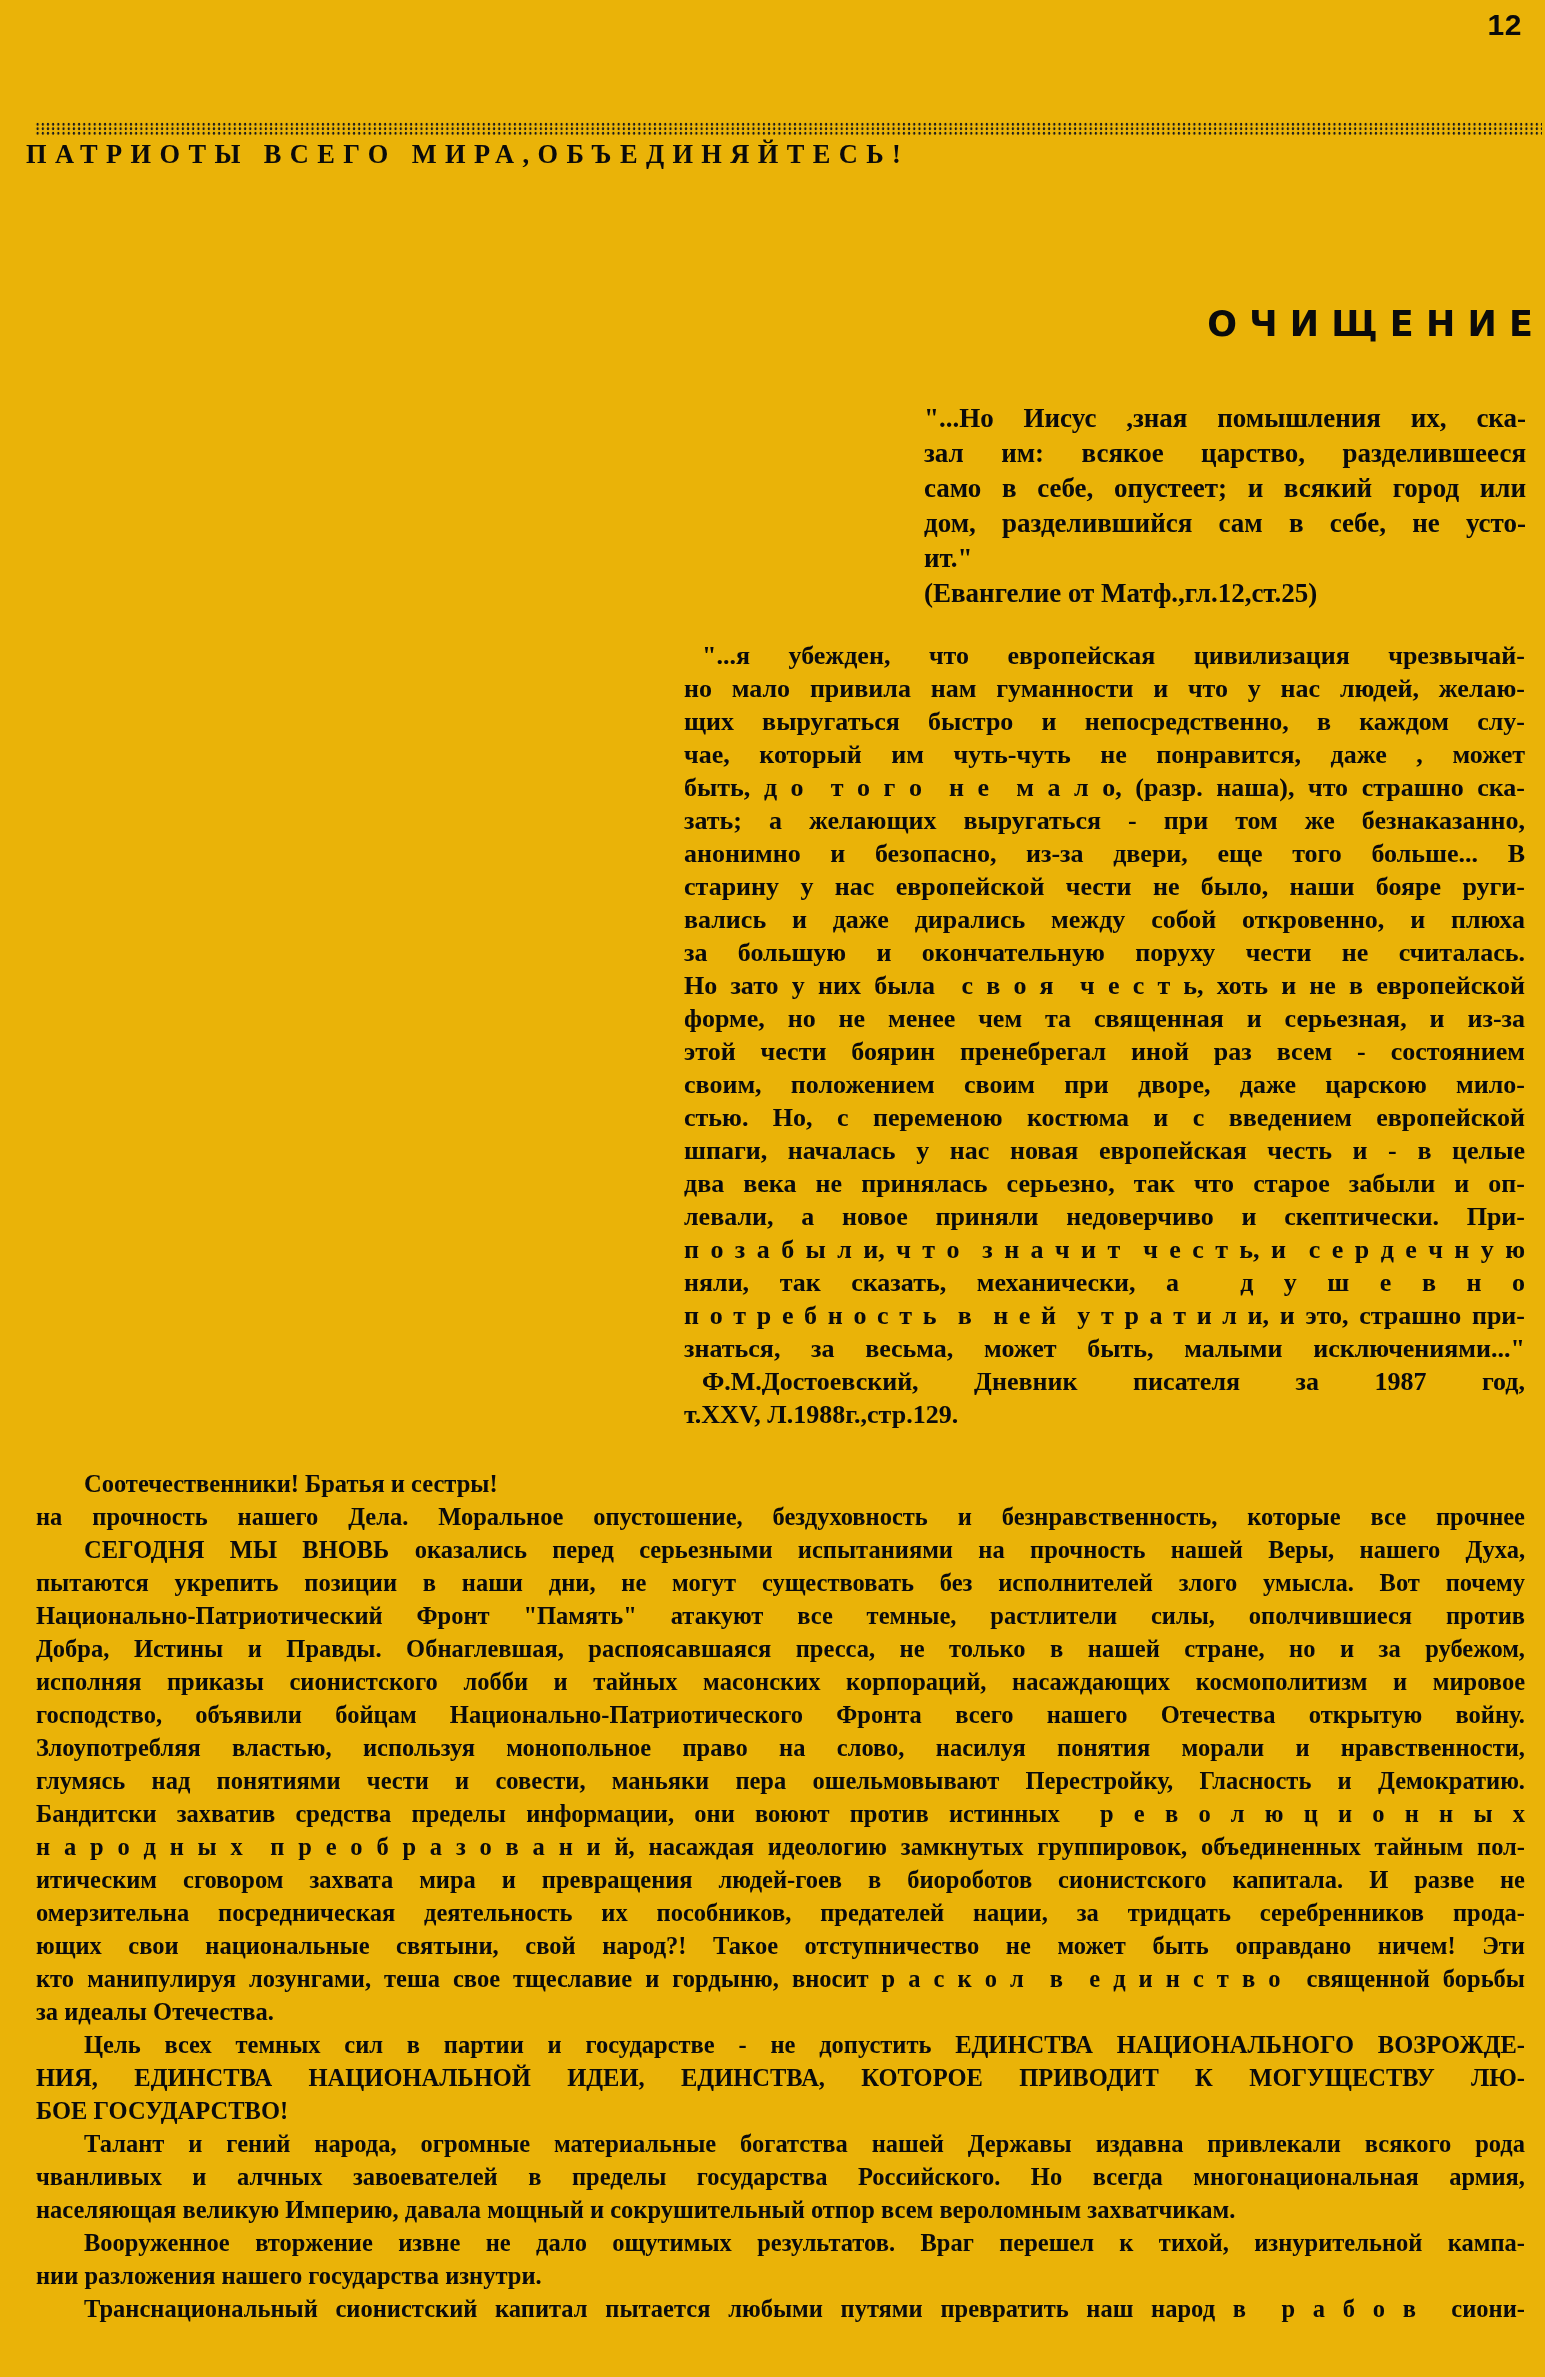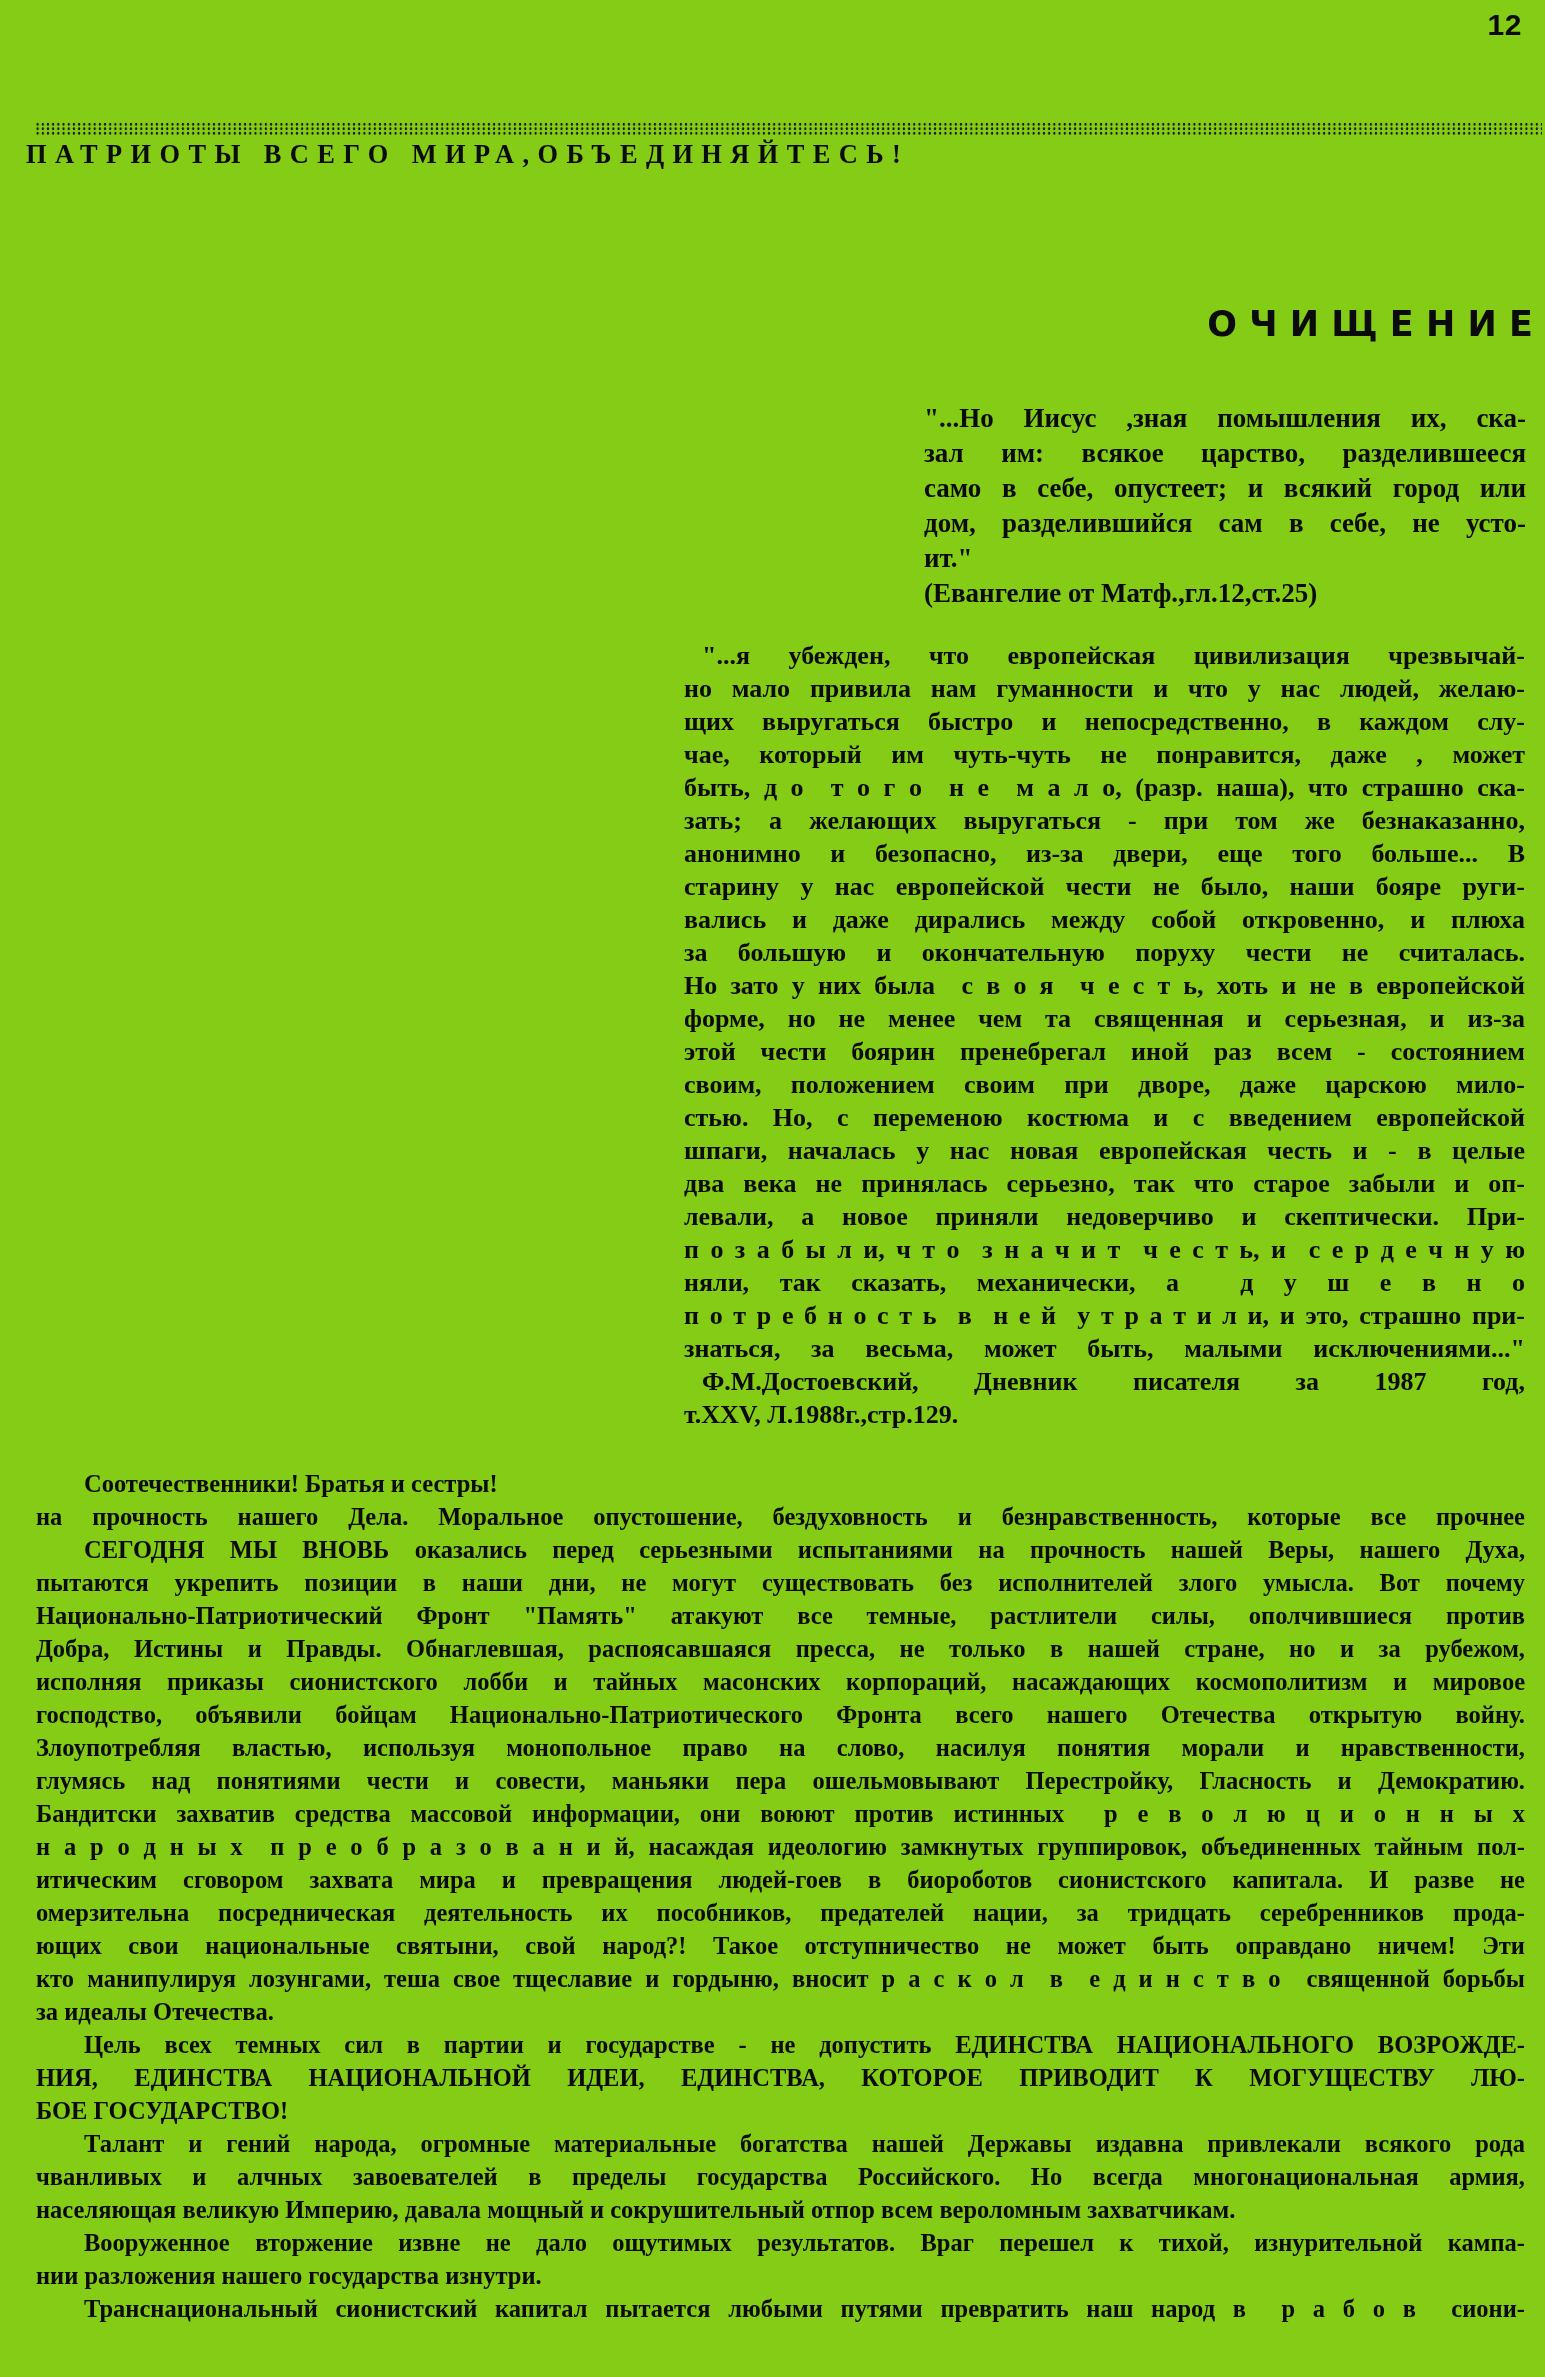--- a/index.html
+++ b/index.html
@@ -1,19 +1,19 @@
 <!DOCTYPE html>
 <html style="font-size:10.3px"><head>
 <meta charset="utf-8">
 <style>
   html,body{margin:0;padding:0;background:#ffffff;}
   .page{
     position:relative;
     width:1545px;height:2377px;
-    background:#84cc16;
+    background:#eab308;
     color:#0b0b0b;
     font-family:"Liberation Serif",serif;
     font-weight:bold;
     overflow:hidden;
   }
   .pagenum{
     position:absolute;top:7.7px;right:23px;
     font-family:"Liberation Sans",sans-serif;
     font-weight:bold;font-size:30px;letter-spacing:0.6px;
   }
@@ -99,21 +99,21 @@
       <div class="ln ind">Соотечественники! Братья и сестры!</div>
       <div class="ln just">на прочность нашего Дела. Моральное опустошение, бездуховность и безнравственность, которые все прочнее</div>
       <div class="ln just ind">СЕГОДНЯ МЫ ВНОВЬ оказались перед серьезными испытаниями на прочность нашей Веры, нашего Духа,</div>
       <div class="ln just">пытаются укрепить позиции в наши дни, не могут существовать без исполнителей злого умысла. Вот почему</div>
       <div class="ln just">Национально-Патриотический Фронт "Память" атакуют все темные, растлители силы, ополчившиеся против</div>
       <div class="ln just">Добра, Истины и Правды. Обнаглевшая, распоясавшаяся пресса, не только в нашей стране, но и за рубежом,</div>
       <div class="ln just">исполняя приказы сионистского лобби и тайных масонских корпораций, насаждающих космополитизм и мировое</div>
       <div class="ln just">господство, объявили бойцам Национально-Патриотического Фронта всего нашего Отечества открытую войну.</div>
       <div class="ln just">Злоупотребляя властью, используя монопольное право на слово, насилуя понятия морали и нравственности,</div>
       <div class="ln just">глумясь над понятиями чести и совести, маньяки пера ошельмовывают Перестройку, Гласность и Демократию.</div>
-      <div class="ln just">Бандитски захватив средства массовой информации, они воюют против истинных  р е в о л ю ц и о н н ы х</div>
+      <div class="ln just">Бандитски захватив средства пределы информации, они воюют против истинных  р е в о л ю ц и о н н ы х</div>
       <div class="ln just">н а р о д н ы х  п р е о б р а з о в а н и й, насаждая идеологию замкнутых группировок, объединенных тайным пол-</div>
       <div class="ln just">итическим сговором захвата мира и превращения людей-гоев в биороботов сионистского капитала. И разве не</div>
       <div class="ln just">омерзительна посредническая деятельность их пособников, предателей нации, за тридцать серебренников прода-</div>
       <div class="ln just">ющих свои национальные святыни, свой народ?! Такое отступничество не может быть оправдано ничем! Эти</div>
       <div class="ln just">кто манипулируя лозунгами, теша свое тщеславие и гордыню, вносит р а с к о л  в  е д и н с т в о  священной борьбы</div>
       <div class="ln">за идеалы Отечества.</div>
       <div class="ln just ind">Цель всех темных сил в партии и государстве - не допустить ЕДИНСТВА НАЦИОНАЛЬНОГО ВОЗРОЖДЕ-</div>
       <div class="ln just">НИЯ, ЕДИНСТВА НАЦИОНАЛЬНОЙ ИДЕИ, ЕДИНСТВА, КОТОРОЕ ПРИВОДИТ К МОГУЩЕСТВУ ЛЮ-</div>
       <div class="ln">БОЕ ГОСУДАРСТВО!</div>
       <div class="ln just ind">Талант и гений народа, огромные материальные богатства нашей Державы издавна привлекали всякого рода</div>

